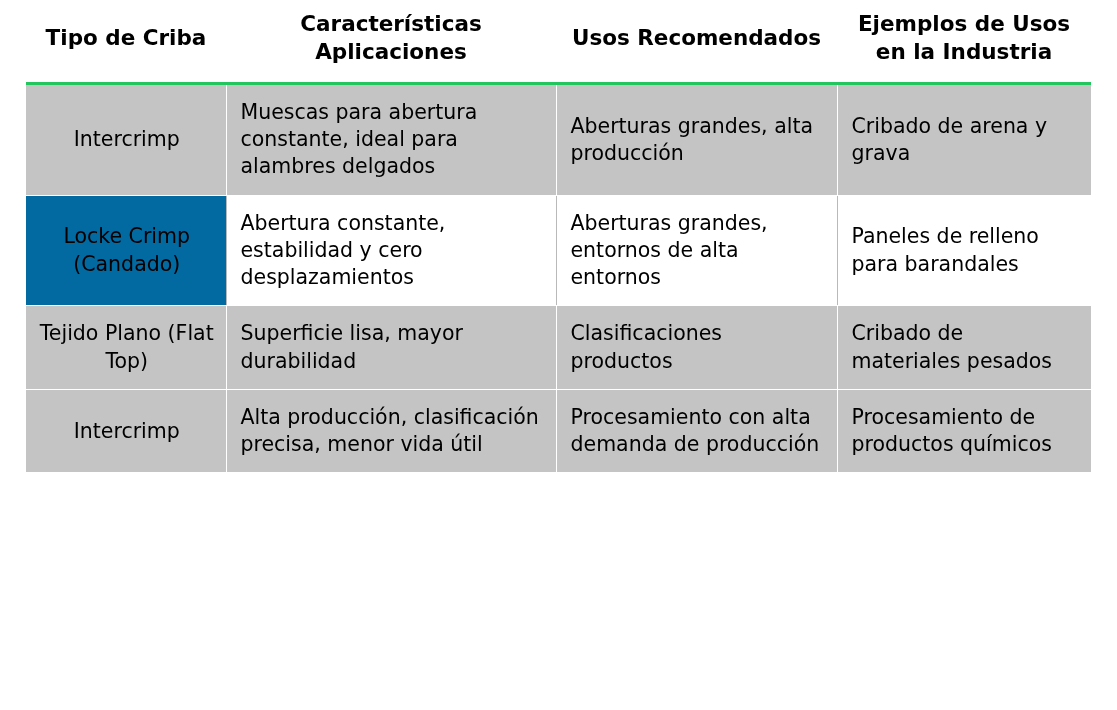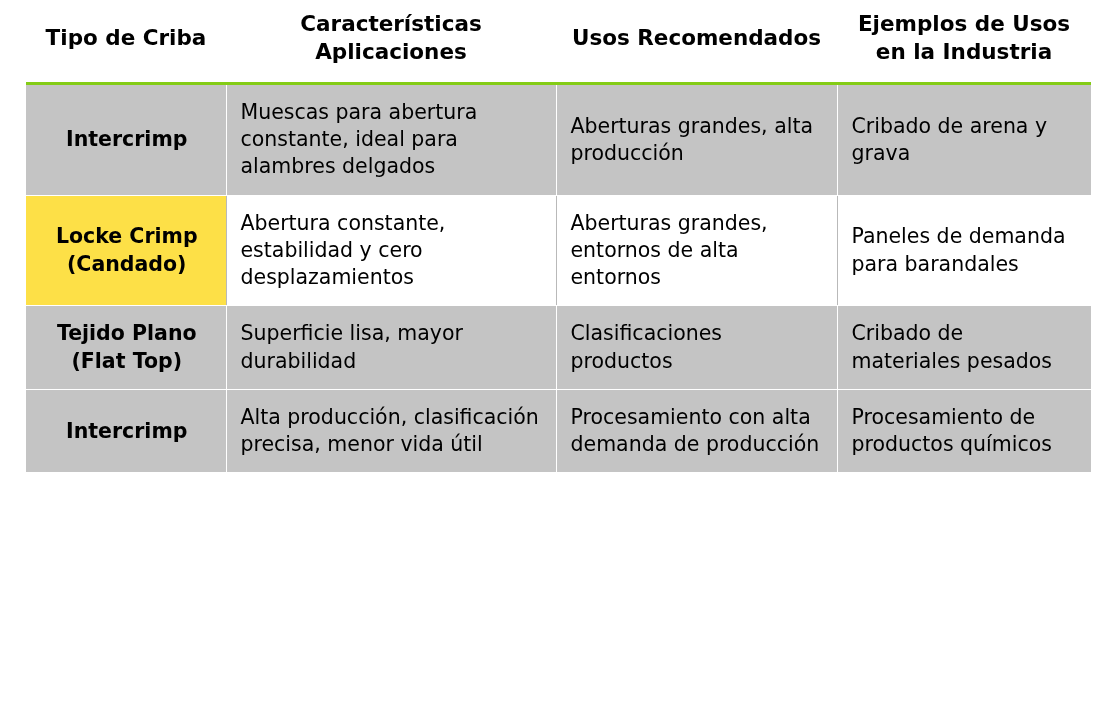--- a/index.html
+++ b/index.html
@@ -37,41 +37,41 @@
     font-size: 21.5px;
     line-height: 1.3;
     text-align: center;
     vertical-align: middle;
     padding: 10px 8px 16px 8px;
     border: none;
     background: #ffffff;
     color: #000000;
   }
   thead tr {
-    border-bottom: 3px solid #84cc16;
+    border-bottom: 3px solid #22c55e;
   }
   tbody td {
     font-size: 20.5px;
     line-height: 1.33;
     vertical-align: middle;
     padding: 14px 14px 14px 14px;
     border: 1px solid #ffffff;
     box-sizing: border-box;
   }
   tbody tr.shaded td {
     background: #c4c4c4;
   }
   tbody tr.plain td {
     background: #ffffff;
   }
   tbody tr.plain td.type-cell {
-    background: #fde047;
+    background: #0369a1;
   }
   tbody td.type-cell {
-    font-weight: bold;
+    font-weight: normal;
     text-align: center;
     padding-left: 8px;
     padding-right: 6px;
   }
   tbody tr.plain td {
     border-left: 1px solid #b9b9b9;
     border-right: 1px solid #b9b9b9;
     border-top: 1px solid #ffffff;
     border-bottom: 1px solid #ffffff;
   }
@@ -121,21 +121,21 @@
       <tr class="shaded">
         <td class="type-cell">Intercrimp</td>
         <td>Muescas para abertura constante, ideal para alambres delgados</td>
         <td>Aberturas grandes, alta producción</td>
         <td>Cribado de arena y grava</td>
       </tr>
       <tr class="plain">
         <td class="type-cell">Locke Crimp (Candado)</td>
         <td>Abertura constante, estabilidad y cero desplazamientos</td>
         <td>Aberturas grandes, entornos de alta entornos</td>
-        <td>Paneles de demanda para barandales</td>
+        <td>Paneles de relleno para barandales</td>
       </tr>
       <tr class="shaded">
         <td class="type-cell">Tejido Plano (Flat Top)</td>
         <td>Superficie lisa, mayor durabilidad</td>
         <td>Clasificaciones productos</td>
         <td>Cribado de materiales pesados</td>
       </tr>
       <tr class="shaded">
         <td class="type-cell">Intercrimp</td>
         <td>Alta producción, clasificación precisa, menor vida útil</td>

